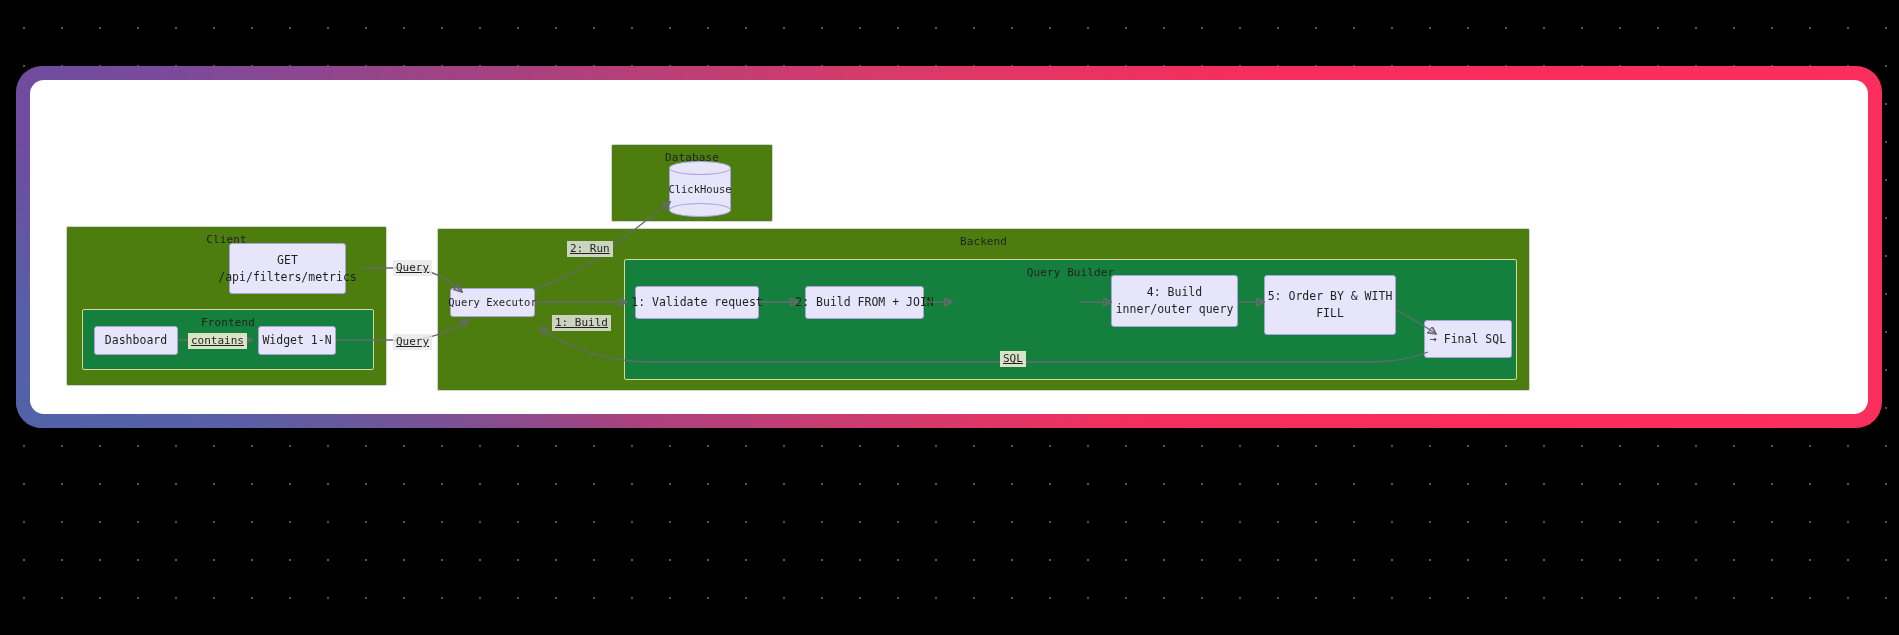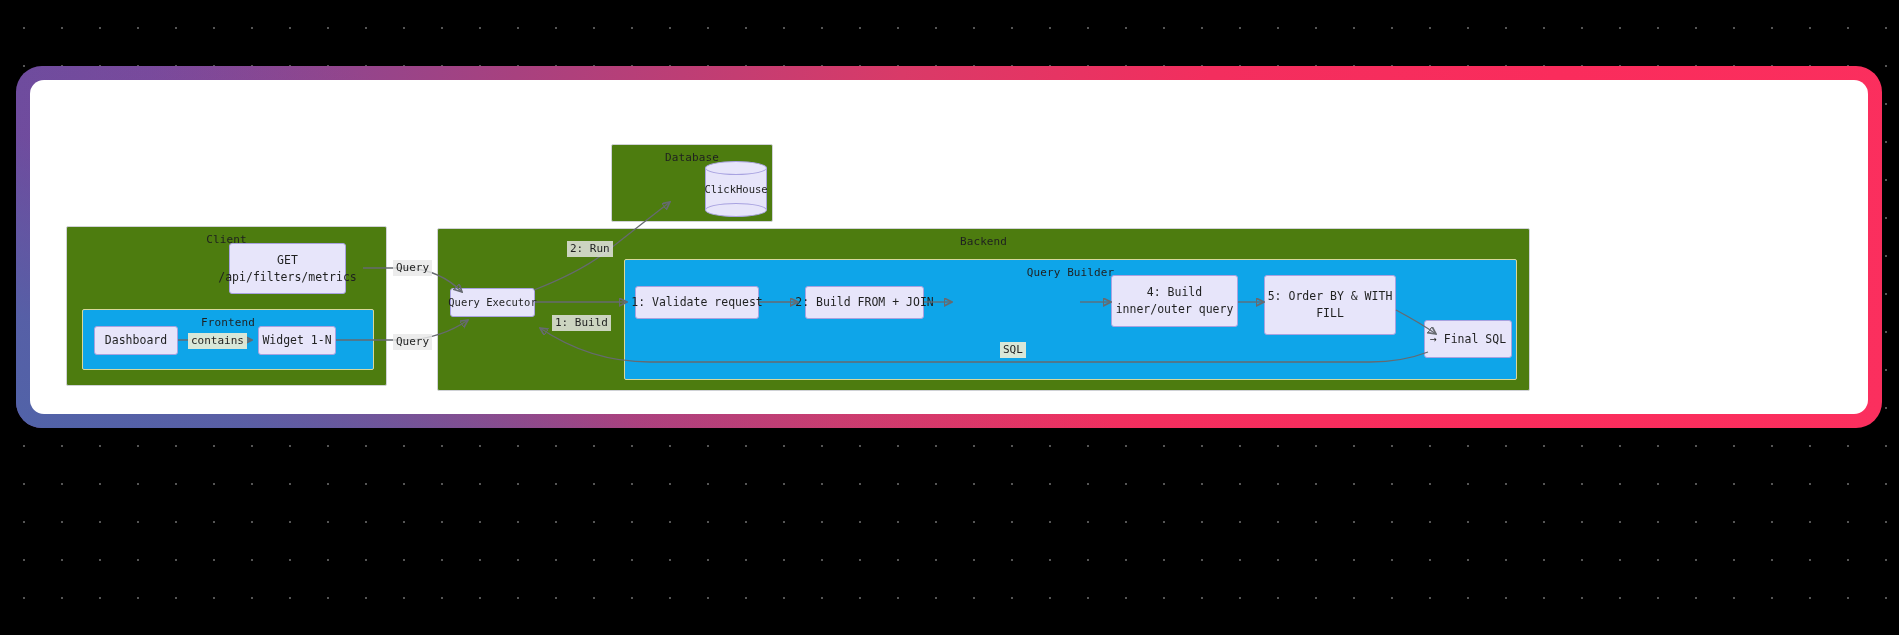--- a/index.html
+++ b/index.html
@@ -49,21 +49,21 @@
   }
 
   
   .cluster {
     position: absolute;
     border: 1px solid #d0d2d6;
     background: #4d7c0f;
     border-radius: 2px;
   }
   .cluster.yellow {
-    background: #0ea5e9;
+    background: #15803d;
     border-color: #d8d89a;
   }
   .cluster-title {
     position: absolute;
     top: 6px; left: 0; right: 0;
     text-align: center;
     font-size: 11px;
     color: #1f2020;
     letter-spacing: 0.1px;
     white-space: nowrap;
@@ -82,21 +82,21 @@
     color: #1f2020;
     line-height: 17px;
     text-align: center;
     white-space: pre;
   }
   .node .l { display:block; }
 
   
   .cyl {
     position: absolute;
-    width: 62px; height: 56px; margin-left: 36px;
+    width: 62px; height: 56px;
   }
   .cyl .body {
     position:absolute; left:0; top:7px;
     width:62px; height:42px;
     background:#e7e5fa;
     border-left:1px solid #a8a2e0;
     border-right:1px solid #a8a2e0;
   }
   .cyl .top, .cyl .bot {
     position:absolute; left:0; width:62px; height:14px;
@@ -115,20 +115,21 @@
   
   .elabel {
     position: absolute;
     background: rgba(232,232,232,0.82);
     font-size: 11px;
     color: #1f2020;
     padding: 1px 3px;
     white-space: nowrap;
     line-height: 14px;
     z-index: 6;
+    text-decoration: underline;
   }
   .elabel.onyellow { background: rgba(238,238,214,0.9); }
 
   svg.edges {
     position:absolute; left:0; top:0;
     width:100%; height:100%;
     overflow: visible;
     z-index: 3;
     pointer-events:none;
   }
@@ -240,16 +241,16 @@
     <div class="elabel onyellow" style="left:158px; top:253px;">contains</div>
 
     <div class="elabel" style="left:363px; top:180px;">Query</div>
 
     <div class="elabel" style="left:363px; top:254px;">Query</div>
 
     <div class="elabel" style="left:537px; top:161px;">2: Run</div>
 
     <div class="elabel" style="left:522px; top:215px;margin-top:20px;">1: Build</div>
 
-    <div class="elabel onyellow" style="left:970px; top:262px;">SQL</div>
+    <div class="elabel onyellow" style="left:970px; top:271px;">SQL</div>
 
   </div>
 </div>
 
 </body></html>

